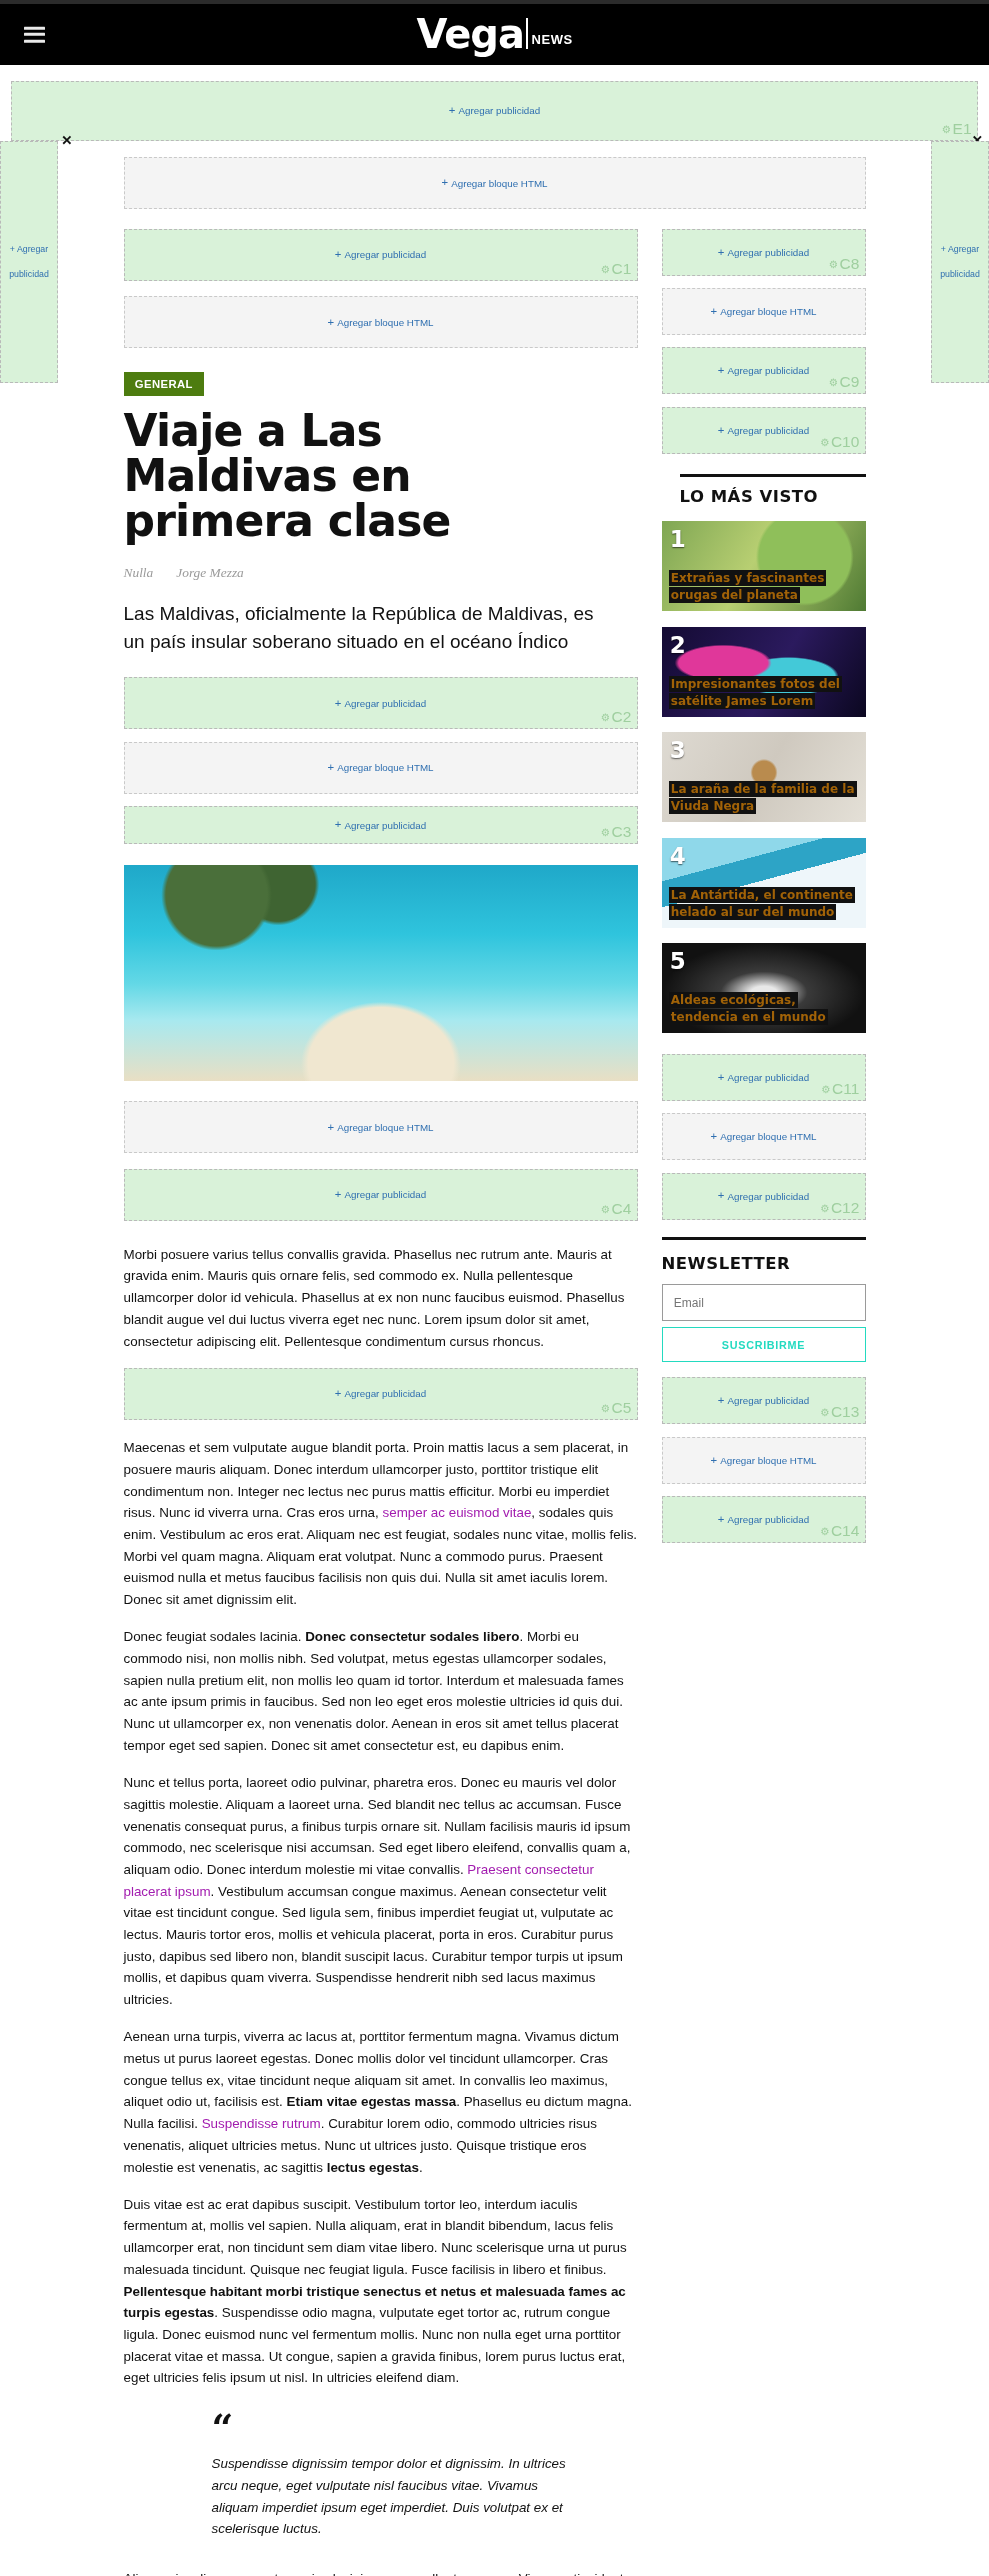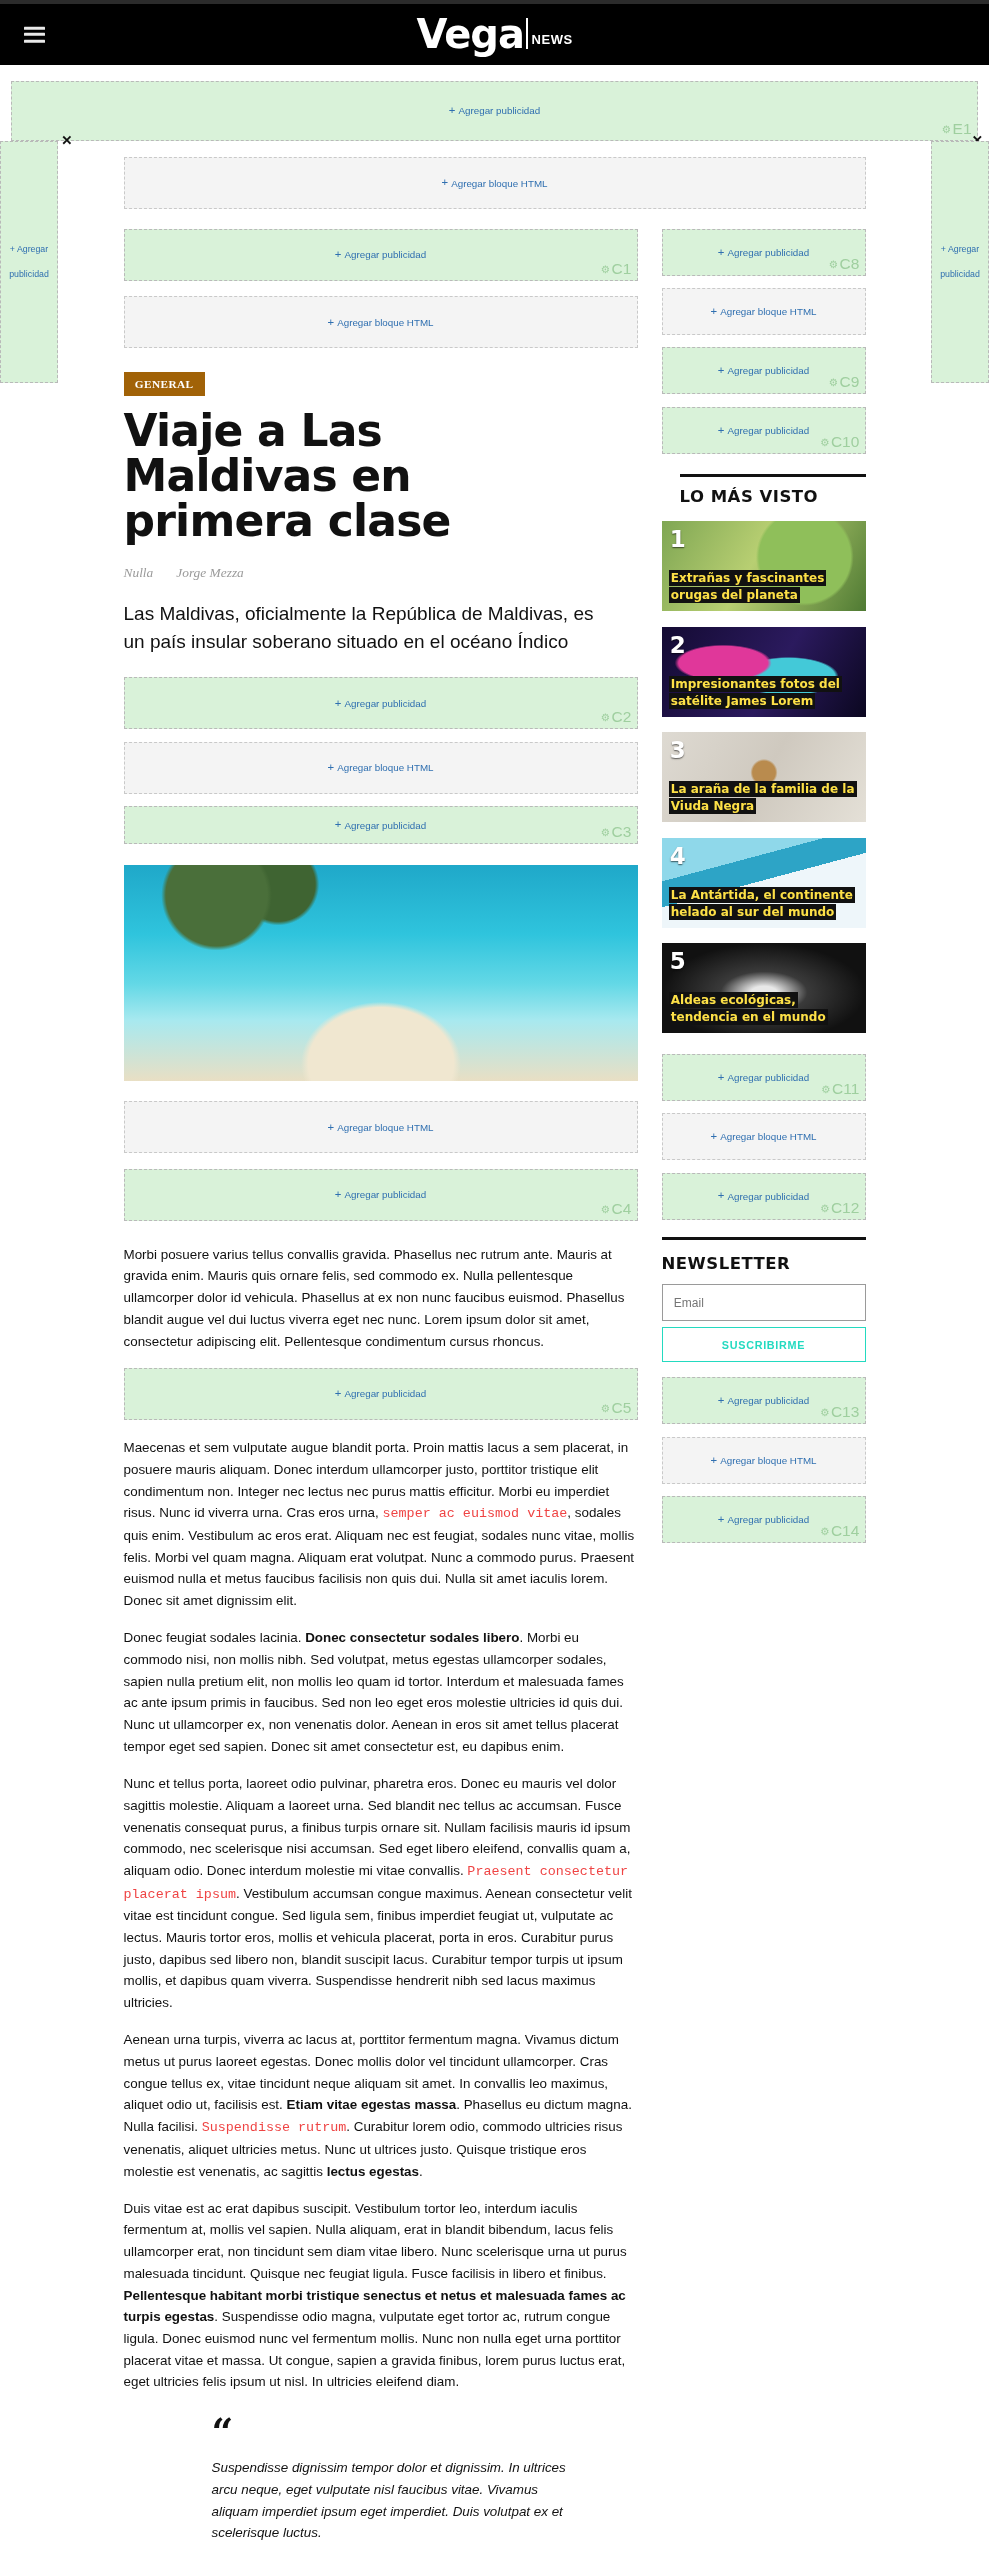--- a/index.html
+++ b/index.html
@@ -67,37 +67,37 @@
 
   .inner { width:871px; margin:0 auto; padding:0 0 0 0; }
   .wrap { width:742px; margin:0 auto; }
 
   .cols { display:flex; gap:24px; width:742px; margin:0 auto; }
   .main { width:514px; }
   .side { width:204px; }
 
   
   .cat-badge {
-    display:inline-block; background:#a16207; color:#fff;
-    font-family:Liberation Serif, serif;
+    display:inline-block; background:#4d7c0f; color:#fff;
+    font-family:Liberation Sans, sans-serif;
     font-weight:bold; font-size:11.3px; letter-spacing:0.4px;
     padding:6.2px 11.3px 5.2px 11.3px;
   }
   h1.title {
     font-family:"DejaVu Sans", sans-serif;
     font-weight:bold; font-size:44px; line-height:1.02; letter-spacing:-0.8px;
     margin:13.4px 0 0 0; max-width:402px;
   }
   .meta { margin-top:21.6px; display:flex; gap:23px; color:#9a9a9a; font-size:13.4px;
           font-family:"Liberation Serif", serif; font-style:italic; }
   .lead { margin-top:18.5px; font-size:19px; line-height:1.5; max-width:484px; }
 
   
   .body p { font-size:13.4px; line-height:1.62; margin:0 0 15.5px 0; }
-  .body a { color:#ef4444; text-decoration:none;font-family:Liberation Mono, monospace; }
+  .body a { color:#a21caf; text-decoration:none; }
   .body strong { font-weight:bold; }
 
   blockquote {
     margin:28px 0 28px 88px; max-width:376px;
   }
   blockquote .qm {
     font-family:"DejaVu Serif", serif; font-weight:bold;
     font-size:38px; line-height:.6; color:#111; display:block; margin-bottom:13.4px;
   }
   blockquote p { font-style:italic; font-size:13.4px; line-height:1.62; margin:0; }
@@ -111,21 +111,21 @@
   .mv-item { position:relative; width:100%; height:90px; margin-top:15.5px; overflow:hidden; }
   .mv-item .num {
     position:absolute; left:8.2px; top:7.2px; z-index:3; color:#fff;
     font-family:"DejaVu Sans", sans-serif; font-weight:bold; font-size:23px; line-height:1;
     text-shadow:0 0.5px 1.5px rgba(0,0,0,.6);
   }
   .mv-item .cap {
     position:absolute; left:7.2px; bottom:7.2px; z-index:3; max-width:94%;
   }
   .mv-item .cap span {
-    background:#111; color:#fde047; font-family:"DejaVu Sans", sans-serif;
+    background:#111; color:#a16207; font-family:"DejaVu Sans", sans-serif;
     font-weight:bold; font-size:12px; line-height:1.42;
     box-decoration-break:clone; -webkit-box-decoration-break:clone;
     padding:1px 2.1px;
   }
   .mv-img { position:absolute; inset:0; }
 
   .nl-box { margin-top:17.5px; }
   .nl-title {
     border-top:3.1px solid #111; padding-top:14px;
     font-family:"DejaVu Sans", sans-serif; font-weight:bold; font-size:16.5px; letter-spacing:0.5px;

